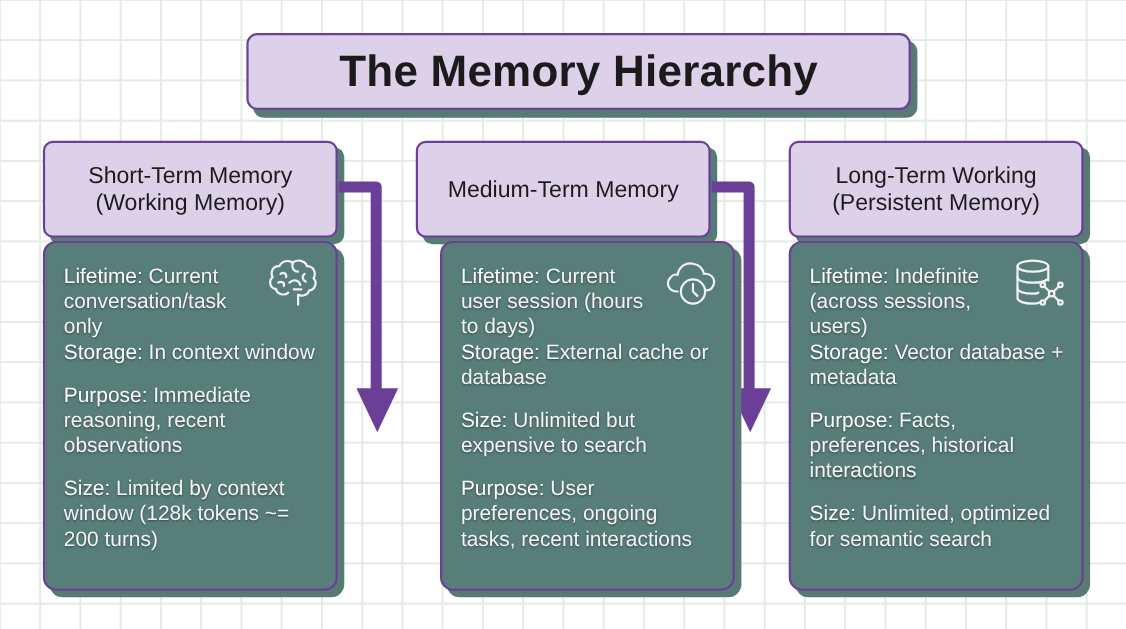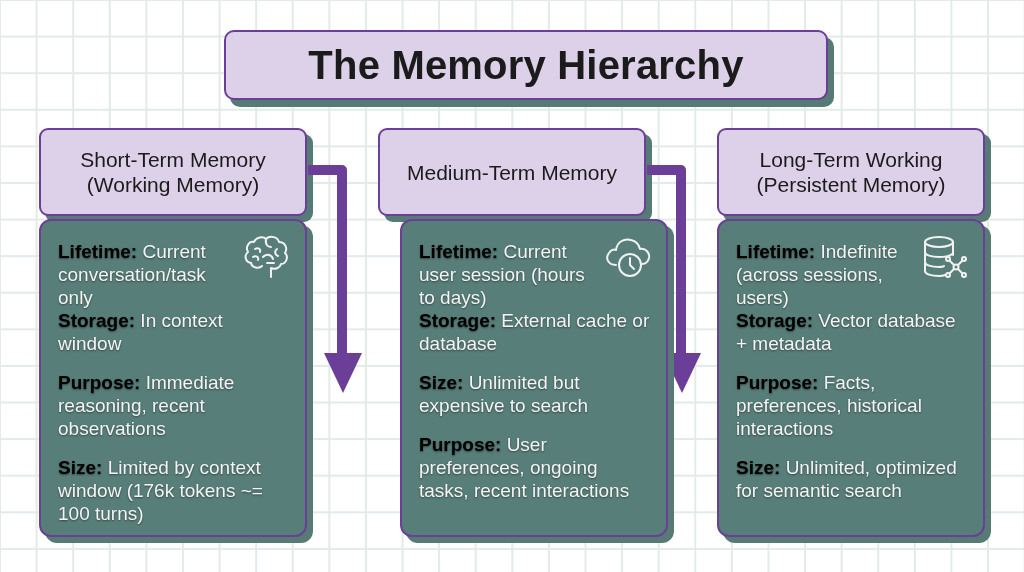--- a/index.html
+++ b/index.html
@@ -32,21 +32,21 @@
   .card {
     position:absolute; top:219px; width:268px; height:318px;
     background:#587e79; border:2.5px solid #6b3f98; border-radius:12px;
     box-shadow:6px 6px 0 #577a75; box-sizing:border-box;
     padding:19px 16px 10px 17px; color:#f4f4f4;
     font-size:19px; line-height:23px;
     text-shadow:0 1px 2px rgba(0,0,0,0.45);
   }
   .card .field { margin:0; }
   .card .field.gap { margin-top:16px; }
-  .card .field b { font-weight:bold; color:#000000; }
+  .card .field b { font-weight:normal; color:#ffffff; }
   .card .icon {
     position:absolute; right:14px; top:12px; width:50px; height:48px;
   }
   .card .field.first { padding-right:56px; }
   .arrow { position:absolute; }
 </style>
 </head>
 <body>
 
 <div class="title-box">
@@ -81,21 +81,21 @@
     <path d="M14 16 C17 14 20 16 19 19"></path>
     <path d="M25 6 C24 12 27 14 30 14"></path>
     <path d="M22 24 C26 20 31 22 32 26"></path>
     <path d="M36 16 C33 18 34 22 37 23"></path>
     <path d="M12 24 C15 22 18 24 17 27"></path>
     <path d="M26 30 L33 30"></path>
   </svg>
   <p class="field first"><b>Lifetime:</b><span> Current conversation/task only</span></p>
   <p class="field"><b>Storage:</b><span> In context window</span></p>
   <p class="field gap"><b>Purpose:</b><span> Immediate reasoning, recent observations</span></p>
-  <p class="field gap"><b>Size:</b><span> Limited by context window (176k tokens ~= 100 turns)</span></p>
+  <p class="field gap"><b>Size:</b><span> Limited by context window (128k tokens ~= 200 turns)</span></p>
 </div>
 
 <div class="card" style="left:400px">
   <svg class="icon" viewBox="0 0 50 48" fill="none" stroke="#f2f2f2" stroke-width="2" stroke-linecap="round" stroke-linejoin="round">
     <path d="M14 32 C6 32 3 25 7 20 C9 17 12 16 14 17 C15 9 22 5 29 7 C34 8 37 12 38 16 C44 15 48 20 47 25 C46 29 43 31 40 31"></path>
     <circle cx="28" cy="32" r="11"></circle>
     <path d="M28 25 L28 32 L32 36"></path>
   </svg>
   <p class="field first"><b>Lifetime:</b><span> Current user session (hours to days)</span></p>
   <p class="field"><b>Storage:</b><span> External cache or database</span></p>

